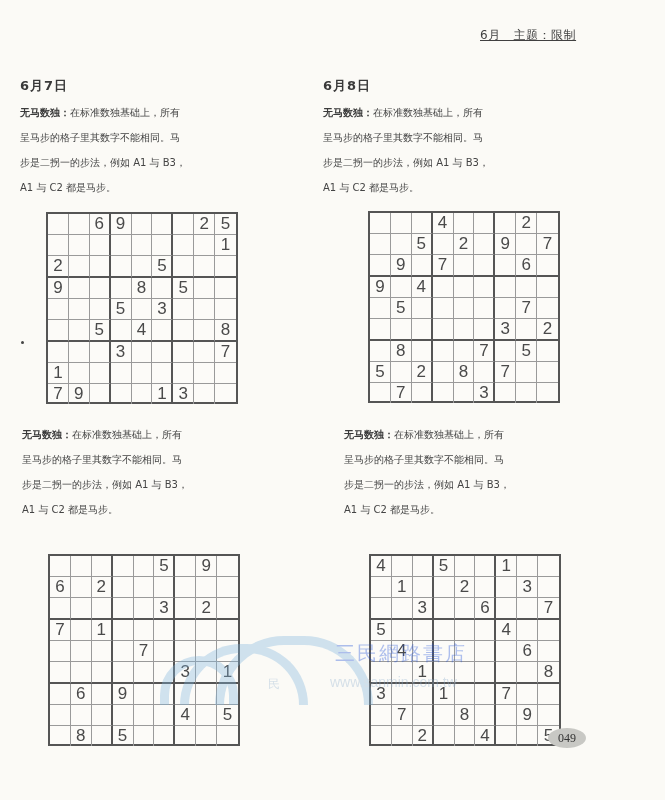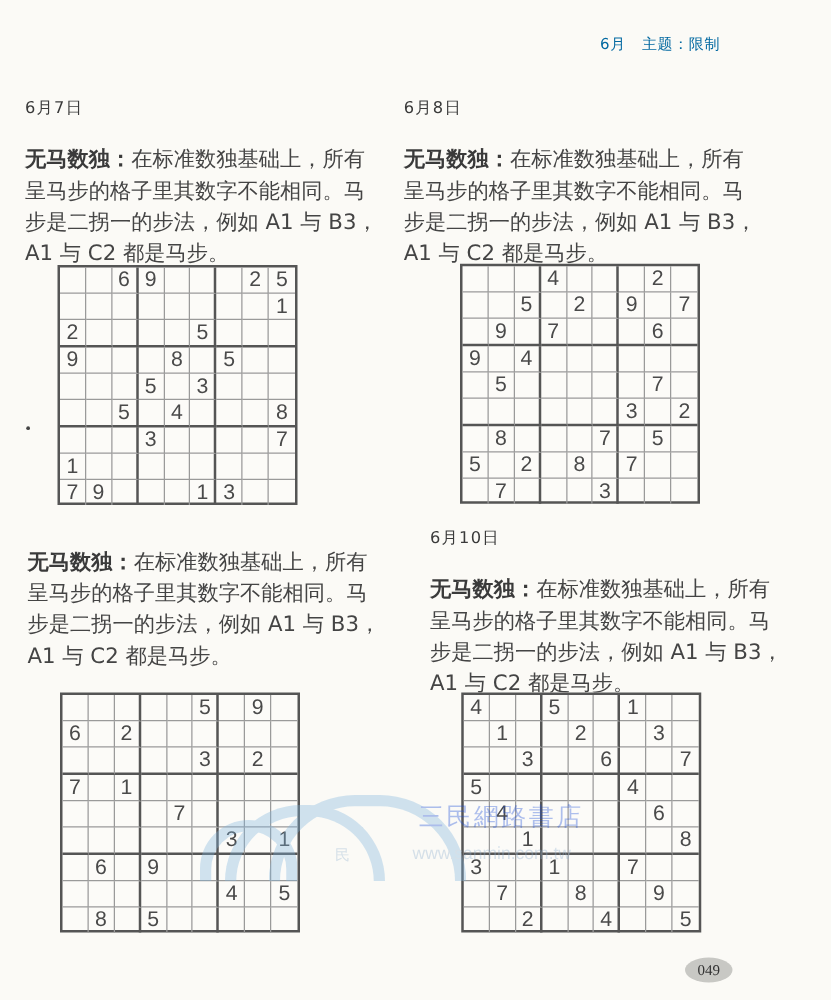--- a/index.html
+++ b/index.html
@@ -4,44 +4,44 @@
 <style>
   html, body { margin: 0; padding: 0; }
   body {
     width: 665px; height: 800px; position: relative; overflow: hidden;
     background: #fbfaf6;
     font-family: "DejaVu Sans", "Liberation Sans", sans-serif;
     color: #3a3a3a;
   }
   .header {
     position: absolute; top: 27px; left: 480px;
-    font-size: 12px; color: #0369a1; letter-spacing: 0.5px; white-space: pre;
+    font-size: 12px; color: #404040; letter-spacing: 0.5px; white-space: pre; text-decoration: underline;
   }
   .block { position: absolute; width: 300px; }
-  .date { font-size: 13px; font-weight: normal; color: #3a3a3a; letter-spacing: 1px; height: 22px; }
-  .desc { font-size: 17px; line-height: 25px; color: #444; margin-top: 17px; }
+  .date { font-size: 13px; font-weight: bold; color: #3a3a3a; letter-spacing: 1px; height: 22px; }
+  .desc { font-size: 10px; line-height: 25px; color: #444; margin-top: 1px; }
   .desc .title { font-weight: bold; color: #3a3a3a; }
   .grid {
     position: absolute; width: 192px; height: 192px;
     border: 2px solid #555; box-sizing: border-box;
     display: grid; grid-template-columns: repeat(9, 1fr); grid-template-rows: repeat(9, 1fr);
     background: #fcfbf8;
   }
   .cell {
     border-right: 1px solid #9a9a9a; border-bottom: 1px solid #9a9a9a;
     box-sizing: border-box;
     display: flex; align-items: center; justify-content: center;
     font-family: "Liberation Sans", sans-serif; font-size: 17px; color: #4a4a4a;
   }
   .cell.c9 { border-right: none; }
   .cell.r9 { border-bottom: none; }
   .cell.c3, .cell.c6 { border-right: 2px solid #555; }
   .cell.r3, .cell.r6 { border-bottom: 2px solid #555; }
   .pagenum {
-    position: absolute; left: 548px; top: 766px; width: 38px; height: 20px;
+    position: absolute; left: 548px; top: 728px; width: 38px; height: 20px;
     border-radius: 50%; background: #c8c8c4;
     font-family: "Liberation Serif", serif; font-size: 12px; color: #333;
     display: flex; align-items: center; justify-content: center;
   }
   .dot { position: absolute; left: 21px; top: 341px; width: 3px; height: 3px; border-radius: 50%; background: #444; }
   .watermark { position: absolute; left: 160px; top: 636px; width: 370px; height: 60px; pointer-events: none; opacity: 0.35; }
   .wm-arc { position: absolute; border-radius: 120px 120px 0 0; border: 9px solid #7fb4dd; border-bottom: none; }
   .wm-text { position: absolute; left: 175px; top: 4px; font-family: "DejaVu Serif", serif; font-size: 20px; color: #1d4ed8; letter-spacing: 2px; white-space: nowrap; }
   .wm-url { position: absolute; left: 170px; top: 38px; font-family: "Liberation Sans", sans-serif; font-size: 14px; color: #8fb0cf; white-space: nowrap; text-align: center; }
   .wm-min { position: absolute; left: 108px; top: 40px; font-size: 12px; color: #8fb0cf; }
@@ -71,21 +71,20 @@
 </div>
 <div class="block" style="left:22px; top:421px;">
   <div class="desc">
     <span class="title">无马数独：</span><span>在标准数独基础上，所有</span><br>
     <span>呈马步的格子里其数字不能相同。马</span><br>
     <span>步是二拐一的步法，例如 A1 与 B3，</span><br>
     <span>A1 与 C2 都是马步。</span>
   </div>
 </div>
 <div class="block" style="left:344px; top:421px;">
-  <div class="date">6月10日</div>
   <div class="desc">
     <span class="title">无马数独：</span><span>在标准数独基础上，所有</span><br>
     <span>呈马步的格子里其数字不能相同。马</span><br>
     <span>步是二拐一的步法，例如 A1 与 B3，</span><br>
     <span>A1 与 C2 都是马步。</span>
   </div>
 </div>
 
 <div class="grid" id="grid0" style="left:46px; top:212px;">
     <div class="cell r1 c1"></div>

